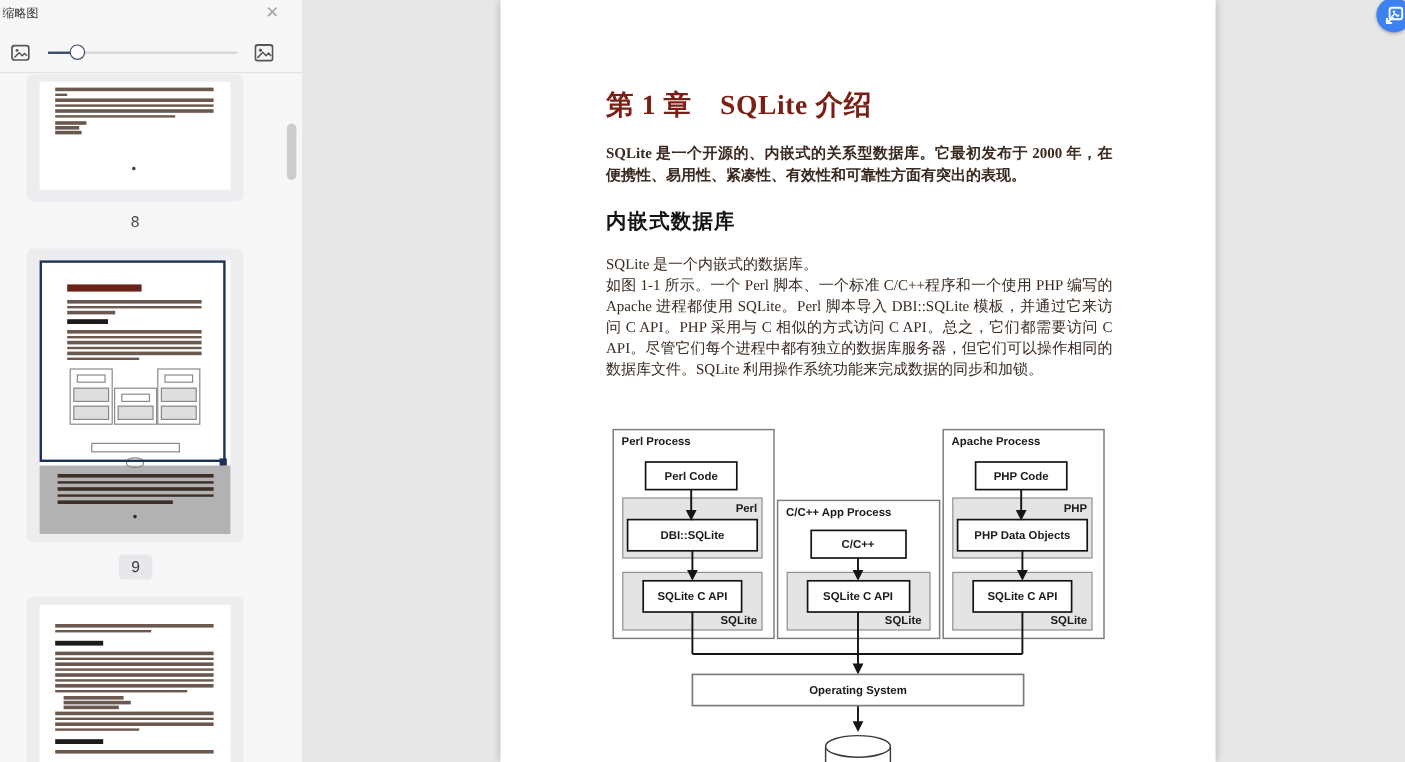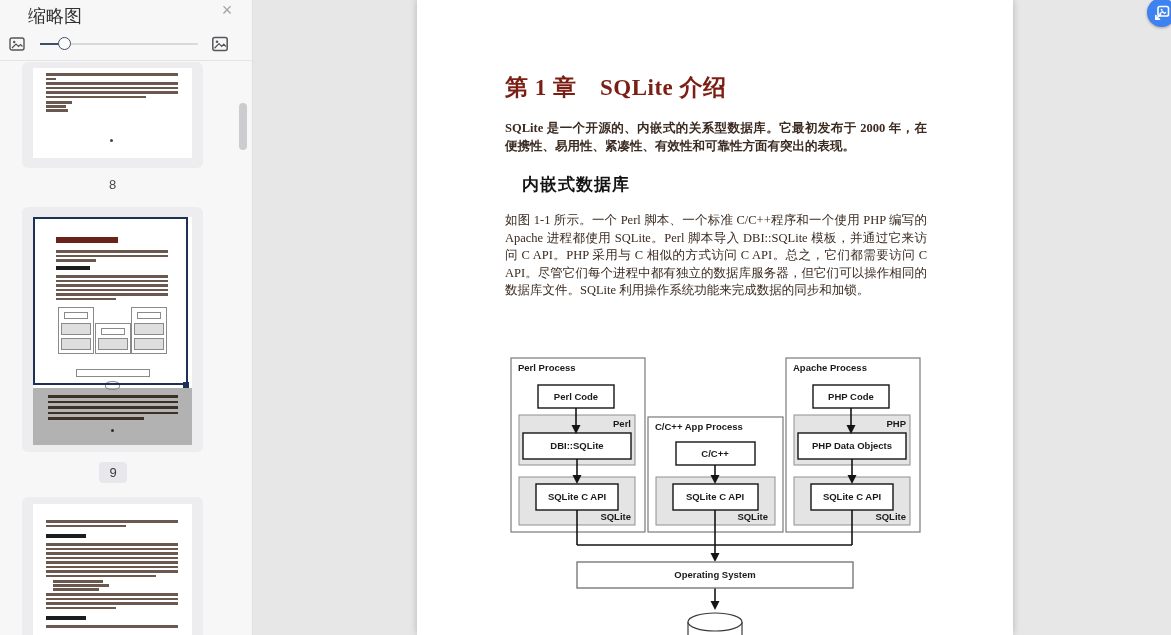--- a/index.html
+++ b/index.html
@@ -3,21 +3,21 @@
 <meta charset="utf-8">
 <style>
   * { margin:0; padding:0; box-sizing:border-box; }
   html,body { width:1171px; height:635px; overflow:hidden; }
   body { font-family:"Liberation Sans", sans-serif; background:#e7e7e8; position:relative; }
   .app { position:absolute; inset:0; width:1171px; height:635px; overflow:hidden; }
 
   
   .sidebar { position:absolute; left:0; top:0; width:253px; height:635px;
              background:#f7f7f8; border-right:1px solid #e0e0e2; overflow:hidden; }
-  .sb-title { position:absolute; left:28px; top:4px; font-size:18px; color:#333; }
+  .sb-title { position:absolute; left:2px; top:4px; font-size:10px; color:#333; }
   .sb-close { position:absolute; left:217px; top:0px; font-size:18px; color:#a3a3a6;
               width:20px; height:20px; text-align:center; line-height:20px; cursor:pointer; font-weight:300; }
   .sb-icon { position:absolute; top:36px; width:16px; height:16px; }
   .sb-icon.small { left:9px; }
   .sb-icon.large { left:212px; }
   .slider { position:absolute; left:40px; top:37px; width:158px; height:14px; }
   .slider .track { position:absolute; left:0; top:6px; width:158px; height:2px; background:#d9d9dc; border-radius:1px; }
   .slider .fill  { position:absolute; left:0; top:6px; width:25px;  height:2px; background:#3d4d6b; }
   .slider .handle{ position:absolute; left:18px; top:0px; width:13px; height:13px; border-radius:50%;
                    background:#fcfcfd; border:1.5px solid #3d4d6b; }
@@ -43,21 +43,21 @@
   
   .viewer { position:absolute; left:253px; top:0; width:918px; height:635px; background:#e7e7e8;padding-left:26px; }
   .page { position:absolute; left:164px; top:0; width:596px; height:635px; background:#ffffff;
           box-shadow:0 0 7px rgba(0,0,0,0.22); overflow:hidden; }
   .pg-title { position:absolute; left:88px; top:72px; font-family:"Liberation Serif", serif;
               font-weight:bold; font-size:23px; color:#7b1e13; letter-spacing:0.5px; white-space:nowrap; }
   .pg-text { font-family:"Liberation Serif", serif; font-size:12.5px; line-height:17.5px;
              color:#3a2a20; text-align:justify; }
   .pg-intro { position:absolute; left:88px; top:120px; width:422px;font-weight:bold; }
   .pg-h2 { position:absolute; left:88px; top:173px; font-size:17px; font-weight:bold; color:#141414;
-           font-family:"Liberation Sans", sans-serif; letter-spacing:1px;margin-left:17px; }
+           font-family:"Liberation Sans", sans-serif; letter-spacing:1px; }
   .pg-body { position:absolute; left:88px; top:212px; width:422px; }
   .figure { position:absolute; left:90px; top:356px; width:420px; height:279px; }
   .figure text { font-family:"Liberation Sans", sans-serif; font-size:9.5px; font-weight:bold; fill:#1a1a1a; }
 
   
   .fab { position:absolute; left:1147px; top:-2px; width:29px; height:29px; border-radius:50%;
          background:#3e82f2; border:none; box-shadow:0 1px 3px rgba(0,0,0,0.3); cursor:pointer; }
   .fab svg { position:absolute; left:6px; top:7px; }
 </style>
 </head>
@@ -178,20 +178,21 @@
   <main class="viewer">
     <div class="page">
 
       <h1 class="pg-title">第 1 章　SQLite 介绍</h1>
 
       <p class="pg-text pg-intro">SQLite 是一个开源的、内嵌式的关系型数据库。它最初发布于 2000 年，在便携性、易用性、紧凑性、有效性和可靠性方面有突出的表现。</p>
 
       <h2 class="pg-h2">内嵌式数据库</h2>
 
       <div class="pg-text pg-body">
+        <p>SQLite 是一个内嵌式的数据库。</p>
         <p>如图 1-1 所示。一个 Perl 脚本、一个标准 C/C++程序和一个使用 PHP 编写的 Apache 进程都使用 SQLite。Perl 脚本导入 DBI::SQLite 模板，并通过它来访问 C API。PHP 采用与 C 相似的方式访问 C API。总之，它们都需要访问 C API。尽管它们每个进程中都有独立的数据库服务器，但它们可以操作相同的数据库文件。SQLite 利用操作系统功能来完成数据的同步和加锁。</p>
       </div>
 
       <svg class="figure" viewBox="0 0 420 279" width="420" height="279">
 
         <g>
           <rect x="4" y="2" width="134" height="174" fill="#fff" stroke="#7a7a7a" stroke-width="1.2"></rect>
           <text x="11" y="15">Perl Process</text>
           <rect x="31" y="29" width="76" height="23" fill="#fff" stroke="#141414" stroke-width="1.4"></rect>
           <text x="69" y="44" text-anchor="middle">Perl Code</text>

